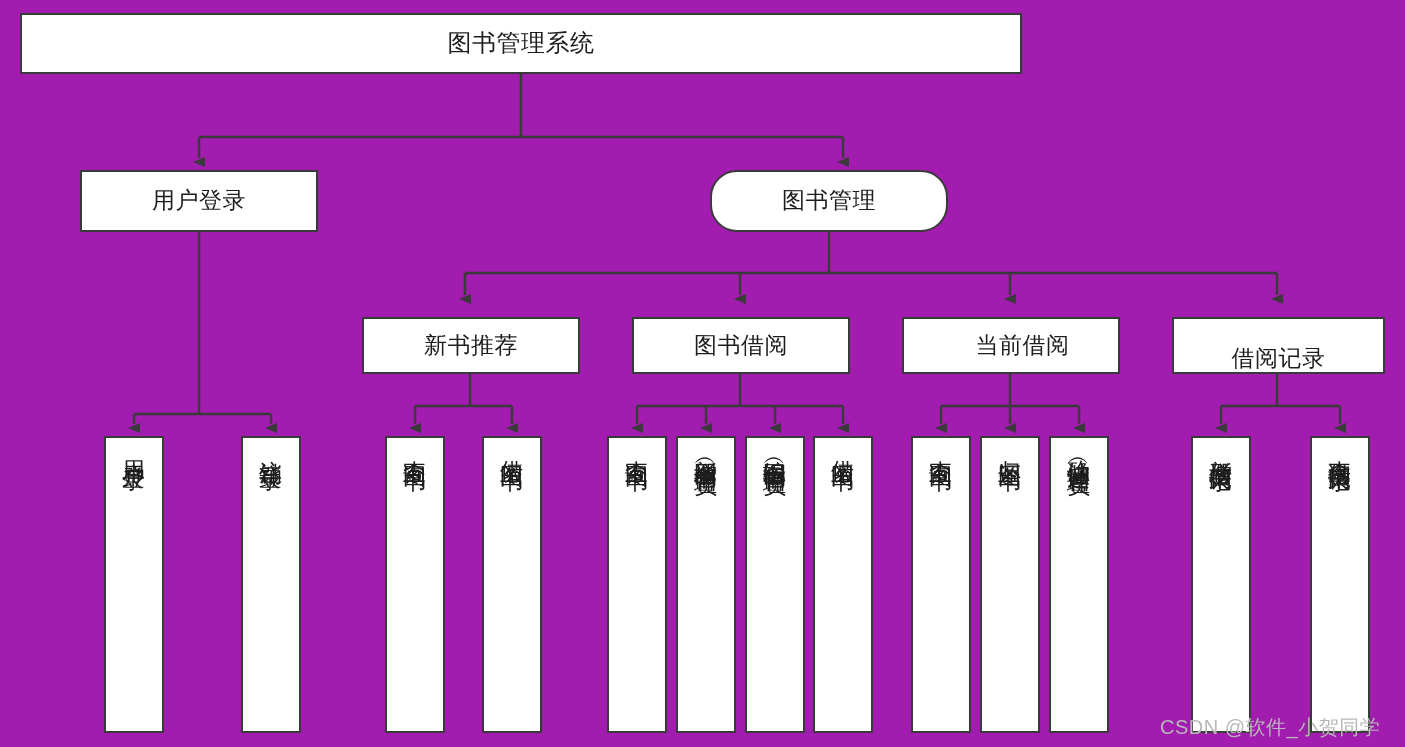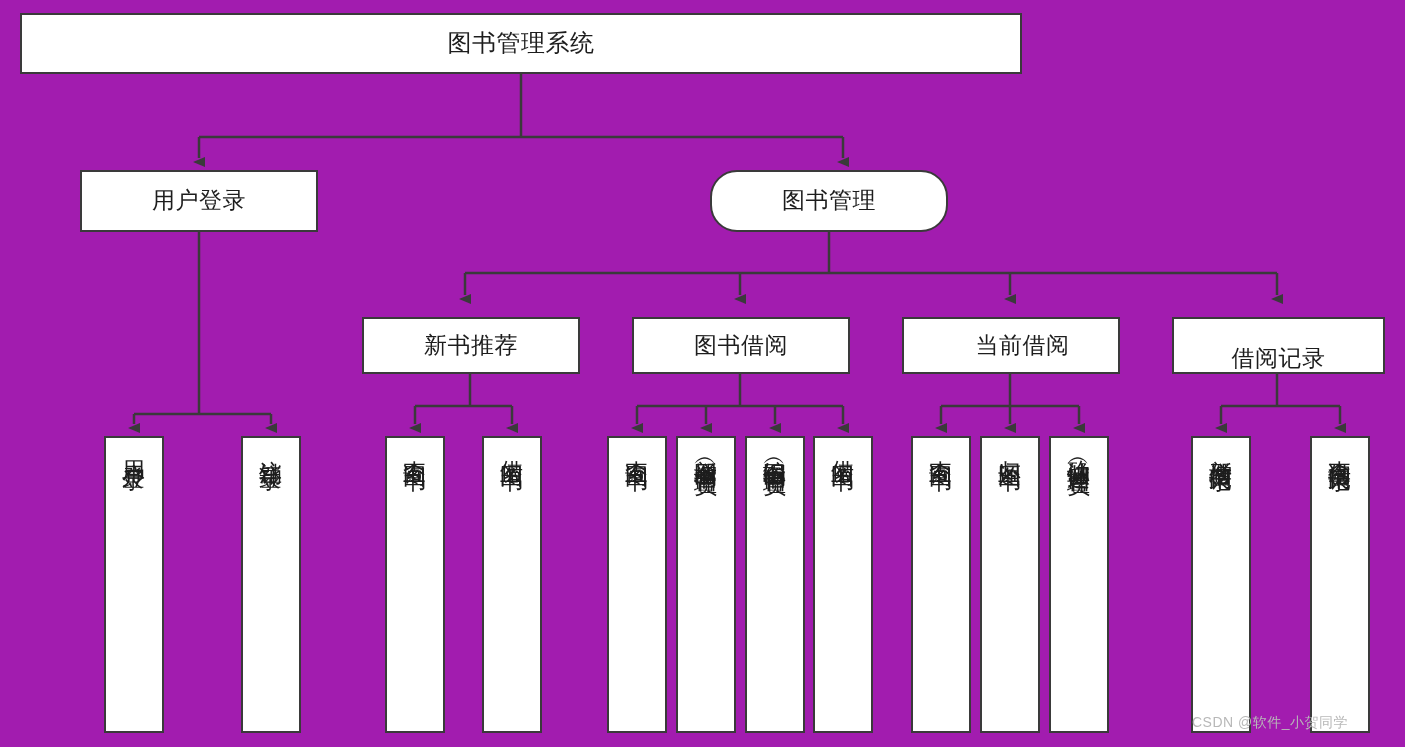--- a/index.html
+++ b/index.html
@@ -65,23 +65,23 @@
     font-size: 23px;
     line-height: 1.05;
     letter-spacing: 3px;
     white-space: nowrap;
   }
   .node.v.tall .label {
     letter-spacing: 2px;
   }
   .watermark {
     position: absolute;
-    left: 1192px;
+    left: 1160px;
     top: 714px;
-    font-size: 14px;
+    font-size: 20px;
     color: #b8b8b8;
     letter-spacing: 0.5px;
     white-space: nowrap;
     z-index: 5;
   }
 </style>
 </head>
 <body>
 
 <div id="canvas">

